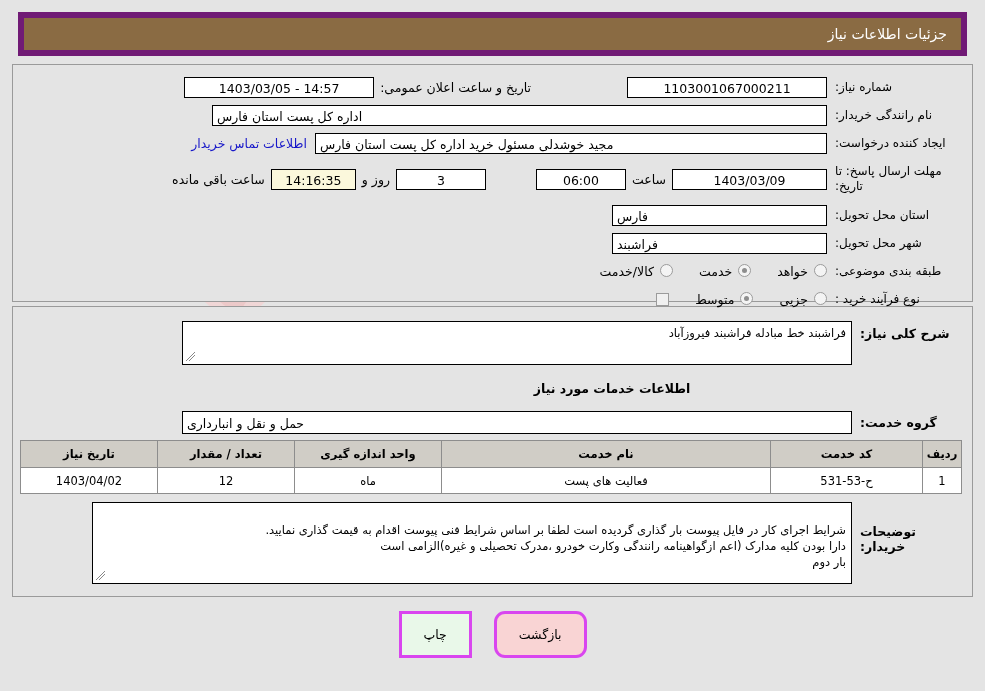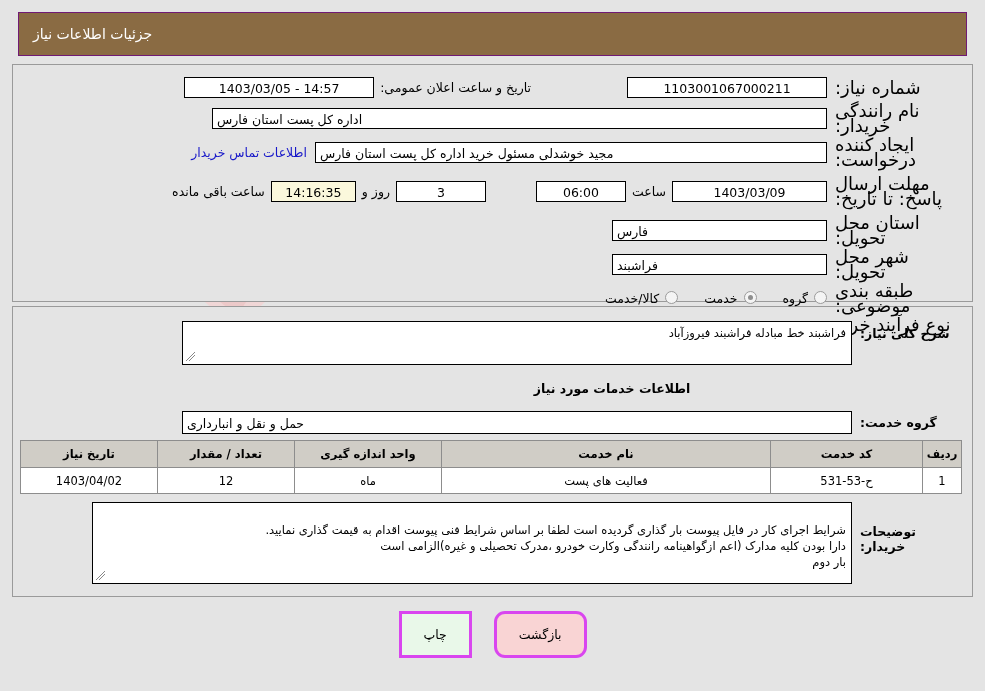--- a/index.html
+++ b/index.html
@@ -66,24 +66,24 @@
     font-family: "DejaVu Sans", sans-serif;
   }
 
   
   .page { position: relative; z-index: 2; }
 
   .title-bar {
     margin: 12px 18px 0 18px;
     height: 44px;
     background: #8a6b43;
-    border: 1px solid #701a75;
+    border: 6px solid #701a75;
     display: flex;
     align-items: center;
-    justify-content: flex-end;
+    justify-content: flex-start;
     padding: 12px 14px;
     box-sizing: border-box;
   }
   .title-bar .title-text {
     color: #ffffff;
     font-size: 14px;
   }
 
   .panel {
     margin: 8px 12px 0 12px;
@@ -96,21 +96,21 @@
   .panel.mid { margin-top: 4px; }
 
   .row {
     display: flex;
     align-items: center;
     min-height: 24px;
     margin-bottom: 4px;
   }
 
   .lbl {
-    font-size: 18px;
+    font-size: 12px;
     color: #000;
     text-align: left;
     padding-left: 8px;
     box-sizing: border-box;
     flex: 0 0 auto;
     line-height: 15px;
   }
   .lbl-w { width: 135px; }
   .lbl.two-line { line-height: 15px; }
 
@@ -303,21 +303,21 @@
     <div class="row">
       <div class="lbl lbl-w">شهر محل تحویل:</div>
       <div class="fld right" style="width:215px;">فراشبند</div>
     </div>
 
     <div class="row">
       <div class="lbl lbl-w">طبقه بندی موضوعی:</div>
       <div class="radio-group">
         <div class="radio-item">
           <span class="radio"></span>
-          <span class="radio-label">گروه</span>
+          <span class="radio-label">خواهد</span>
         </div>
         <div class="radio-item">
           <span class="radio on"></span>
           <span class="radio-label">خدمت</span>
         </div>
         <div class="radio-item">
           <span class="radio"></span>
           <span class="radio-label">کالا/خدمت</span>
         </div>
       </div>

